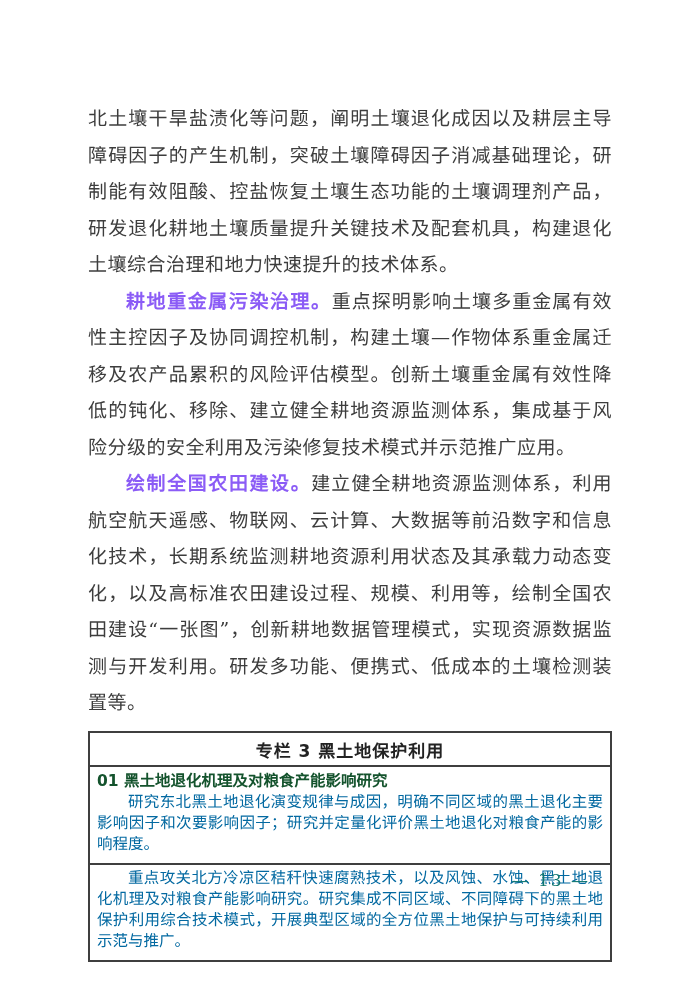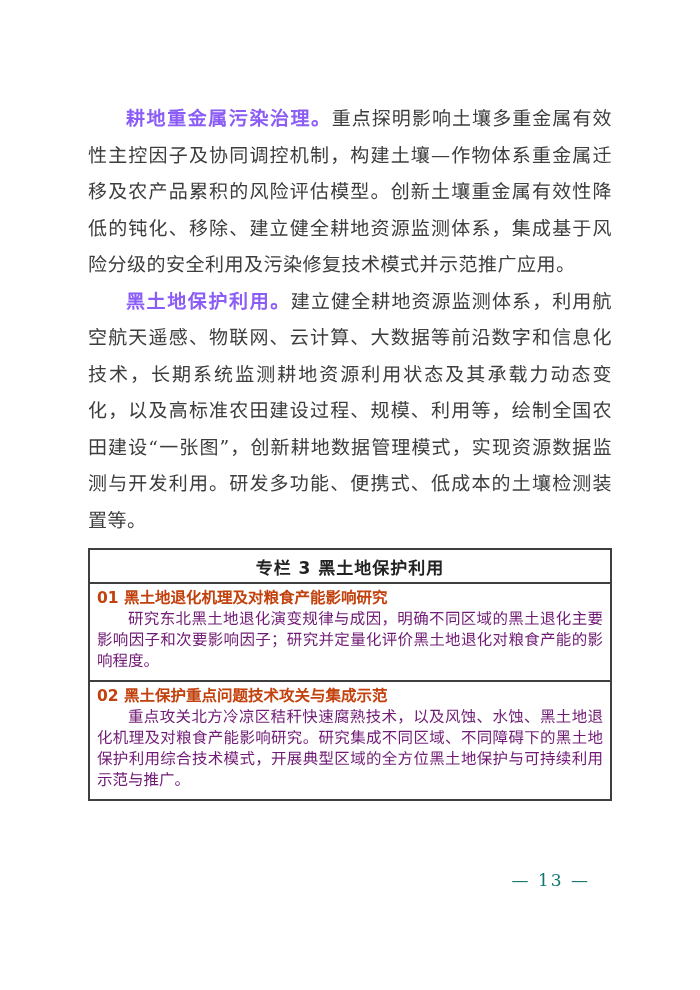--- a/index.html
+++ b/index.html
@@ -53,60 +53,60 @@
     padding:3px 7px 8px 7px;
   }
   .panel-item + .panel-item{
     border-top:2px solid #3f3f3f;
   }
   .panel-item-heading{
     font-family:"DejaVu Sans","Liberation Sans",sans-serif;
     font-weight:bold;
     font-size:15.5px;
     line-height:22px;
-    color:#c2410c;
+    color:#14532d;
   }
   .panel-item-body{
     font-size:15.5px;
     line-height:21px;
     text-indent:2em;
     text-align:justify;
     text-justify:inter-character;
-    color:#701a75;
+    color:#0369a1;
   }
   .page-number{
     position:absolute;
     top:870px;
     right:110px;
     font-size:17px;
     letter-spacing:2px;
     color:#0f766e;
   }
 </style>
 </head>
 <body>
 
 <div class="page">
   <div class="content">
 
+    <p class="para"><span>北土壤干旱盐渍化等问题，阐明土壤退化成因以及耕层主导障碍因子的产生机制，突破土壤障碍因子消减基础理论，研制能有效阻酸、控盐恢复土壤生态功能的土壤调理剂产品，研发退化耕地土壤质量提升关键技术及配套机具，构建退化土壤综合治理和地力快速提升的技术体系。</span></p>
 
     <p class="para indent"><span class="lead">耕地重金属污染治理。</span><span>重点探明影响土壤多重金属有效性主控因子及协同调控机制，构建土壤—作物体系重金属迁移及农产品累积的风险评估模型。创新土壤重金属有效性降低的钝化、移除、建立健全耕地资源监测体系，集成基于风险分级的安全利用及污染修复技术模式并示范推广应用。</span></p>
 
-    <p class="para indent"><span class="lead">黑土地保护利用。</span><span>建立健全耕地资源监测体系，利用航空航天遥感、物联网、云计算、大数据等前沿数字和信息化技术，长期系统监测耕地资源利用状态及其承载力动态变化，以及高标准农田建设过程、规模、利用等，绘制全国农田建设“一张图”，创新耕地数据管理模式，实现资源数据监测与开发利用。研发多功能、便携式、低成本的土壤检测装置等。</span></p>
+    <p class="para indent"><span class="lead">绘制全国农田建设。</span><span>建立健全耕地资源监测体系，利用航空航天遥感、物联网、云计算、大数据等前沿数字和信息化技术，长期系统监测耕地资源利用状态及其承载力动态变化，以及高标准农田建设过程、规模、利用等，绘制全国农田建设“一张图”，创新耕地数据管理模式，实现资源数据监测与开发利用。研发多功能、便携式、低成本的土壤检测装置等。</span></p>
 
     <div class="panel">
       <div class="panel-title">专栏 3  黑土地保护利用</div>
 
       <div class="panel-item">
         <div class="panel-item-heading">01 黑土地退化机理及对粮食产能影响研究</div>
         <div class="panel-item-body">研究东北黑土地退化演变规律与成因，明确不同区域的黑土退化主要影响因子和次要影响因子；研究并定量化评价黑土地退化对粮食产能的影响程度。</div>
       </div>
 
       <div class="panel-item">
-        <div class="panel-item-heading">02 黑土保护重点问题技术攻关与集成示范</div>
         <div class="panel-item-body">重点攻关北方冷凉区秸秆快速腐熟技术，以及风蚀、水蚀、黑土地退化机理及对粮食产能影响研究。研究集成不同区域、不同障碍下的黑土地保护利用综合技术模式，开展典型区域的全方位黑土地保护与可持续利用示范与推广。</div>
       </div>
     </div>
 
   </div>
 
   <div class="page-number">— 13 —</div>
 </div>
 
 </body></html>

